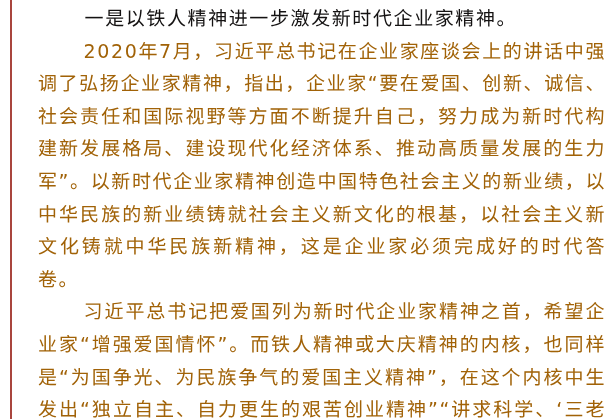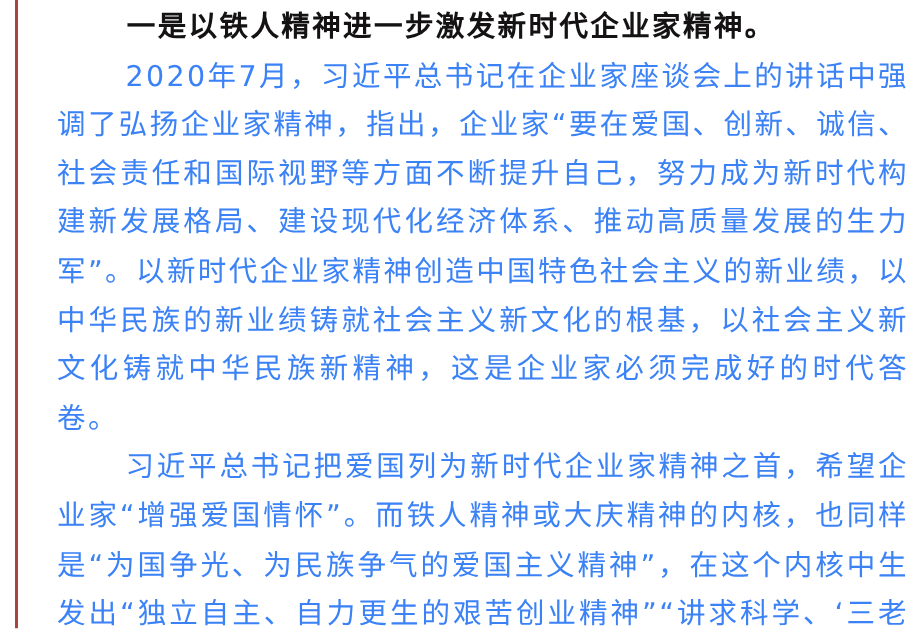--- a/index.html
+++ b/index.html
@@ -27,27 +27,27 @@
     left: 38px;
     top: 2px;
     width: 568px;
   }
   .doc-content p {
     margin: 0;
     padding: 0;
     font-size: 19px;
     line-height: 32.6px;
     letter-spacing: 1.6px;
-    color: #3b82f6;
+    color: #a16207;
     text-align: justify;
     text-indent: 2.4em;
     word-break: break-all;
   }
   .doc-content p.doc-heading {
-    font-weight: bold;
+    font-weight: normal;
     color: #141212;
     text-align: left;
     text-indent: 2.45em;
   }
 </style>
 </head>
 <body>
 
 <div class="left-rule"></div>
 

